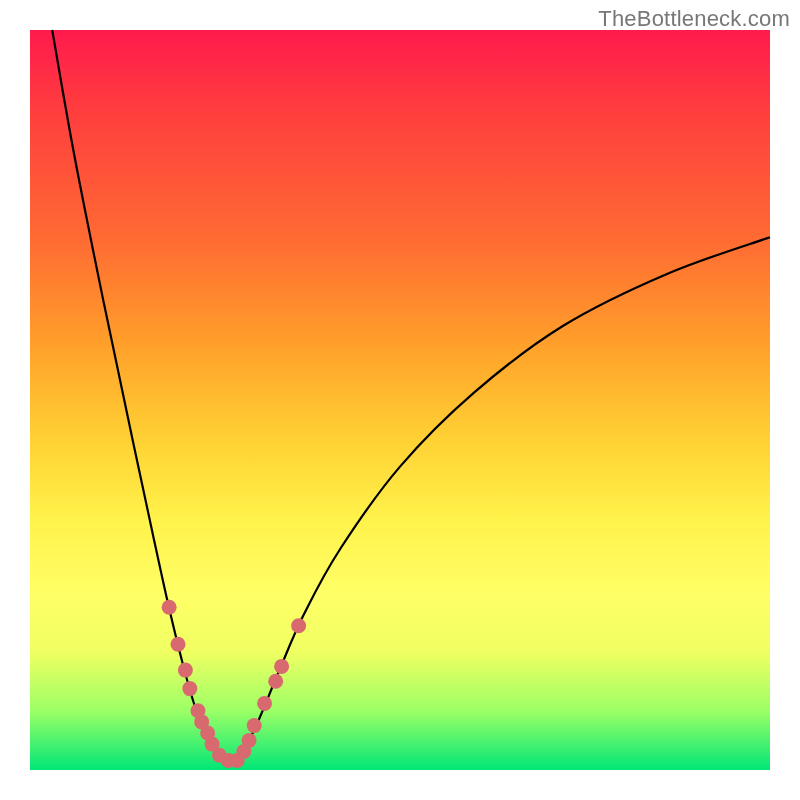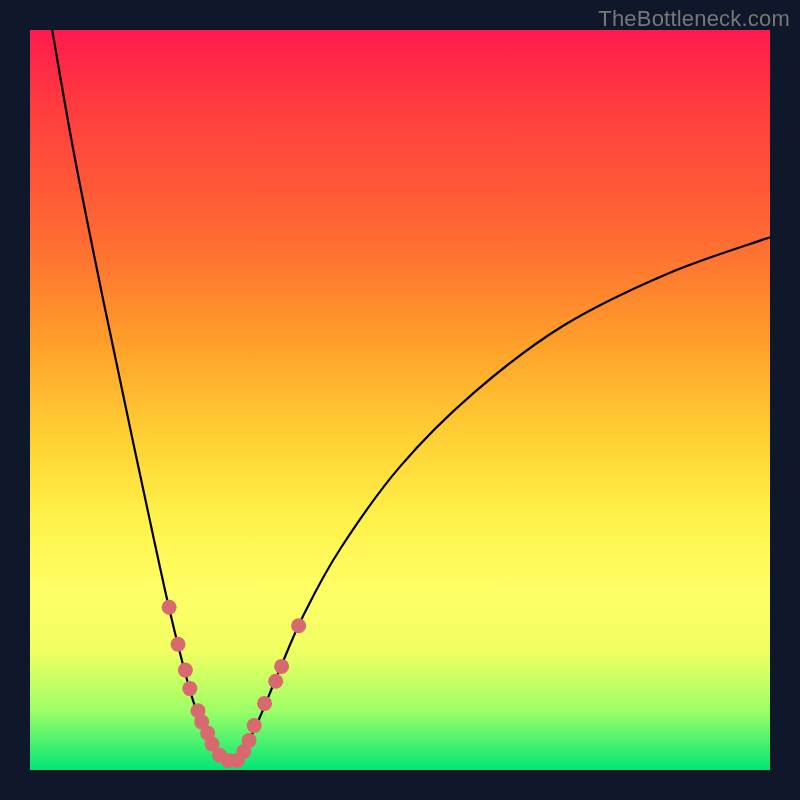--- a/index.html
+++ b/index.html
@@ -10,21 +10,21 @@
     overflow: hidden;
     background: #000;
     font-family: Arial, Helvetica, sans-serif;
   }
   .frame {
     position: absolute;
     left: 0;
     top: 0;
     width: 800px;
     height: 800px;
-    background: #0f172a;
+    background: #ffffff;
   }
   .plot {
     position: absolute;
     left: 30px;
     top: 30px;
     width: 740px;
     height: 740px;
     background: linear-gradient(to bottom,
       #ff1a4d 0%,
       #ff3b3f 10%,

